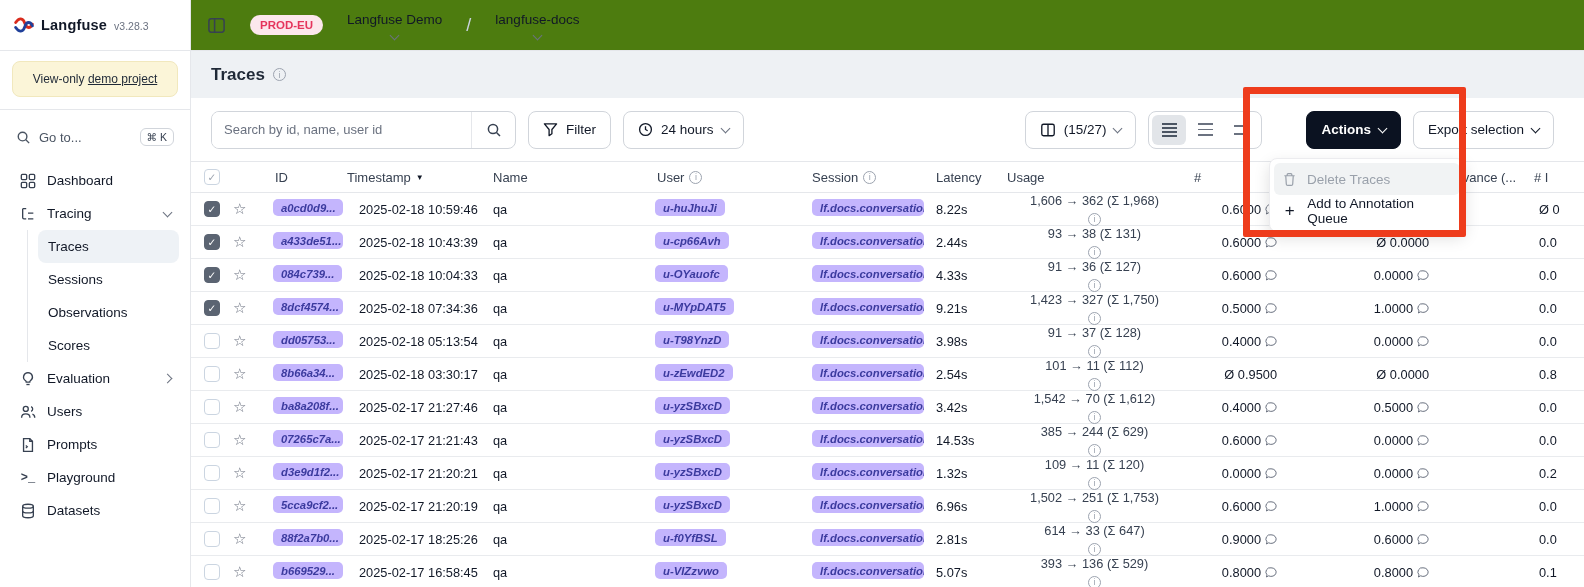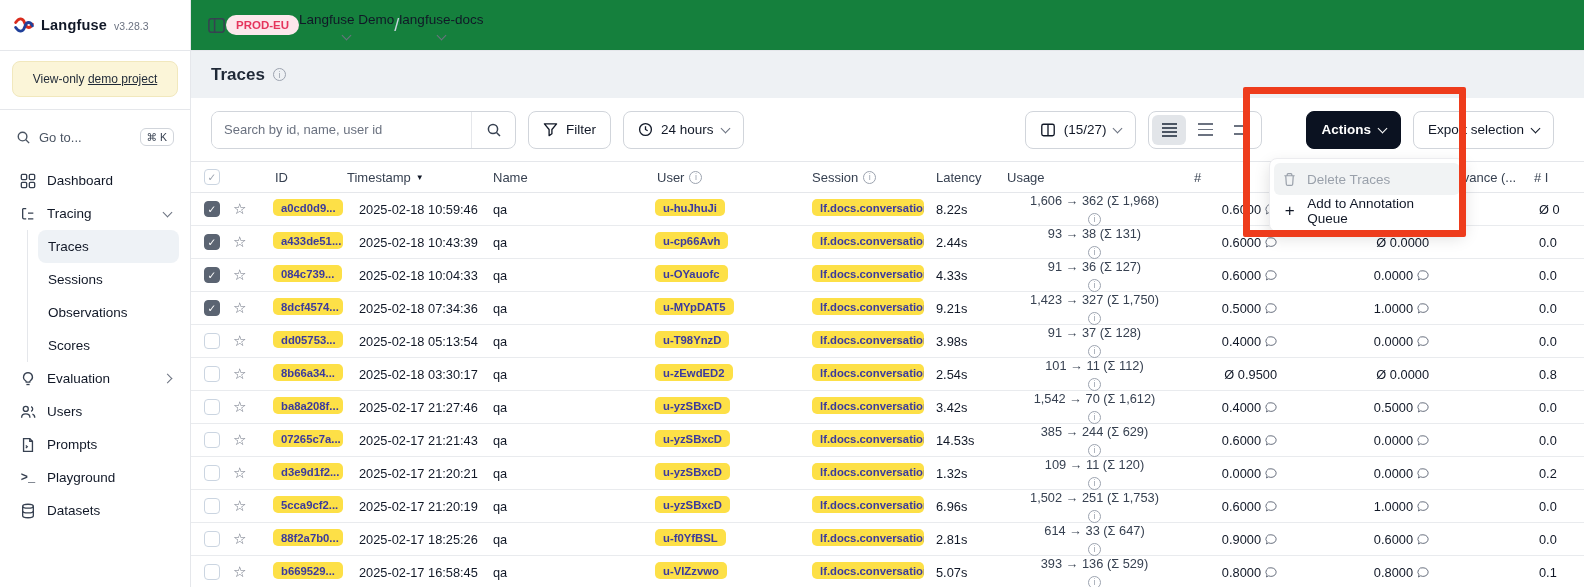--- a/index.html
+++ b/index.html
@@ -26,21 +26,21 @@
   .chev { width:7px; height:7px; border-right:1.6px solid #6b7280; border-bottom:1.6px solid #6b7280; display:inline-block; }
   .chev.down { transform:rotate(45deg); margin-top:-3px; }
   .chev.right { transform:rotate(-45deg); }
   .chev.dark { border-color:#111827; }
   .chev.white { border-color:#fff; }
   .spacer { margin-left:auto; }
   .mono { font-family:"Liberation Mono", monospace; font-size:12px; font-weight:700; color:#374151; }
 
   
   .main { flex:1; position:relative; overflow:hidden; }
-  .topbar { height:51px; display:flex; align-items:center; gap:0; padding:0 16px; border-bottom:1px solid #e5e7eb; background:#15803d; }
+  .topbar { height:51px; display:flex; align-items:center; gap:24px; padding:0 16px; border-bottom:1px solid #e5e7eb; background:#4d7c0f; }
   .env-badge { background:#fce7ec; color:#e5345c; font-size:11.5px; font-weight:600; padding:4px 10px; border-radius:999px; }
   .crumb { display:flex; align-items:center; gap:8px; font-size:13.5px; font-weight:500; color:#111827; cursor:pointer;flex-direction:column; }
   .slash { color:#cbd5e1; font-size:18px; font-weight:300; }
   .title-strip { height:47px; background:#eef1f4; display:flex; align-items:center; gap:8px; padding:0 20px; }
   .page-title { font-size:17px; font-weight:700; color:#1f2937; }
   .info-i { display:inline-flex; width:13px; height:13px; min-width:13px; border:1px solid #9ca3af; border-radius:50%; font-size:9px; color:#9ca3af; align-items:center; justify-content:center; font-style:normal; }
 
   .toolbar { height:63px; display:flex; align-items:center; padding:0 30px 0 20px; gap:12px; background:#fff; }
   .search-box { display:flex; align-items:stretch; border:1px solid #d1d5db; border-radius:8px; height:38px; width:305px; overflow:hidden; }
   .search-input { flex:1; border:0; outline:0; padding:0 12px; font-size:13px; color:#111827; font-family:"Liberation Sans", sans-serif; }
@@ -62,21 +62,21 @@
   .grid-cols { display:grid; grid-template-columns:36px 36px 84px 134px 164px 157px 126px 70px 184px 105px 148px 97px 60px; align-items:center; }
   .thead { height:32px; border-top:1px solid #e5e7eb; border-bottom:1px solid #e5e7eb; font-size:13px; font-weight:500; color:#374151; }
   .th { display:flex; align-items:center; gap:5px; white-space:nowrap; overflow:hidden; }
   .sort { font-size:8px; color:#111827; }
   .trow { height:33px; border-bottom:1px solid #e9ebee; font-size:12.8px; }
   .cell { white-space:nowrap; overflow:hidden; }
   .cb { width:16px; height:16px; border:1px solid #cbd5e1; border-radius:4px; margin-left:13px; display:flex; align-items:center; justify-content:center; font-size:10.5px; color:#fff; cursor:pointer; background:#fff; }
   .cb.header-cb { color:#9ca3af; }
   .cb.checked { background:#5b6472; border-color:#5b6472; }
   .star { font-size:15px; color:#6b7280; margin-left:6px; cursor:pointer; }
-  .badge { display:inline-block; background:#fde047; color:#3b3a9e; font-weight:700; font-size:11.3px; padding:2.5px 8px; border-radius:5px; margin-left:10px; max-width:calc(100% - 14px); overflow:hidden; white-space:nowrap; cursor:pointer; }
+  .badge { display:inline-block; background:#c4b5fd; color:#3b3a9e; font-weight:700; font-size:11.3px; padding:2.5px 8px; border-radius:5px; margin-left:10px; max-width:calc(100% - 14px); overflow:hidden; white-space:nowrap; cursor:pointer;font-style:italic; }
   .pad { padding-left:12px; }
   .lat { padding-left:8px; }
   .usage { padding-left:9px; display:flex; align-items:center; gap:5px; color:#374151;flex-direction:column; }
   .score { display:flex; align-items:center; justify-content:flex-end; gap:4px; color:#111827; }
   .sA { padding-right:10px; }
   .sB { padding-right:6px; }
   .sC { padding-left:7px; color:#111827; }
   .thA { padding-left:12px; }
   .thRel { padding-left:6px; }
   .thLast { padding-left:2px; }

